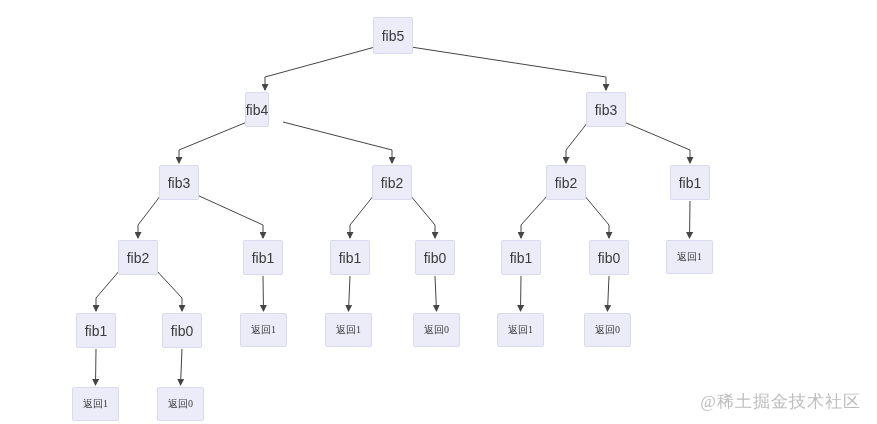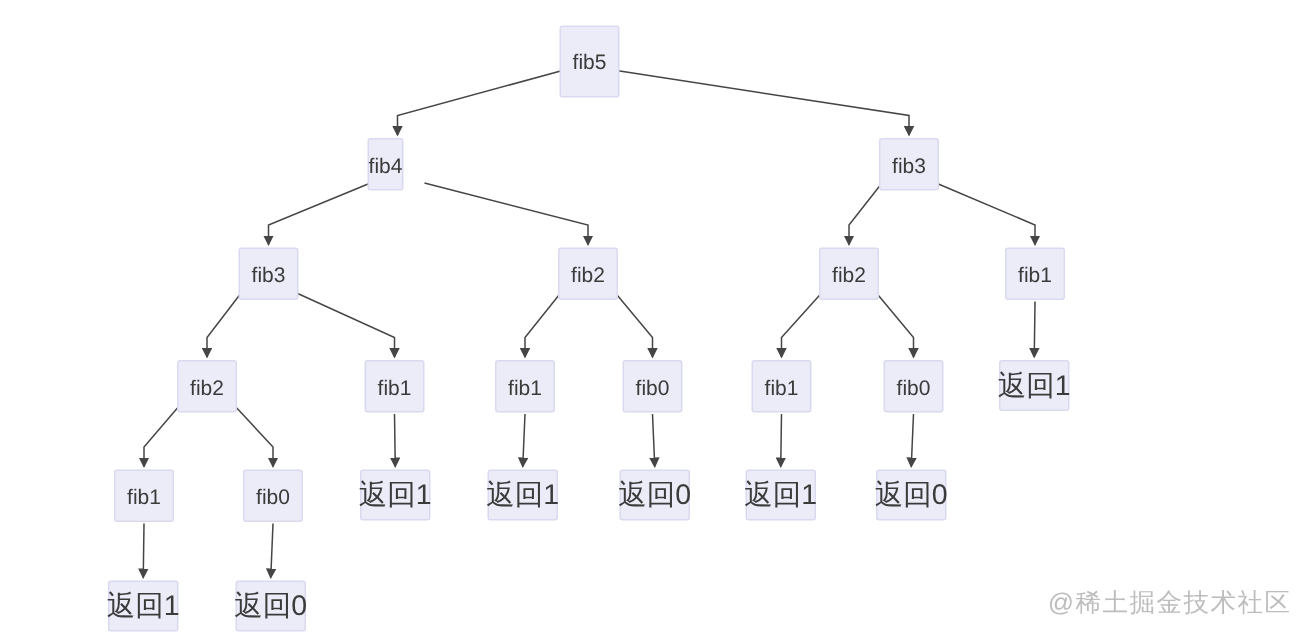--- a/index.html
+++ b/index.html
@@ -36,30 +36,32 @@
     background: #ececf9;
     border: 1px solid #d9d9ef;
     border-radius: 2px;
     color: #3b3b3b;
     font-size: 14px;
     line-height: 1;
     white-space: nowrap;
     user-select: none;
   }
   .node.return {
-    font-size: 19px;
+    font-size: 10px;
+    font-family: Liberation Serif, serif;
   }
   .watermark {
     position: absolute;
     right: 16px;
     bottom: 11px;
     color: #bdbdbd;
     font-size: 17px;
     letter-spacing: 1px;
     user-select: none;
+    font-family: Liberation Serif, serif;
   }
 </style>
 </head>
 <body>
 
 <div class="stage">
   <svg id="edge-layer" width="877" height="424" xmlns="http://www.w3.org/2000/svg">
     <defs>
       <marker id="arrow" markerWidth="7" markerHeight="7" refX="6" refY="3.5" orient="auto" markerUnits="userSpaceOnUse">
         <path id="arrow-head" d="M0,0 L7,3.5 L0,7 Z" fill="#454545"></path>
@@ -84,21 +86,21 @@
         <polyline points="588,122 566,150 566,163" fill="none" stroke="#454545" stroke-width="1" marker-end="url(#arrow)"></polyline>
         <polyline points="624,122 690,150 690,163" fill="none" stroke="#454545" stroke-width="1" marker-end="url(#arrow)"></polyline>
         <polyline points="548,195 521,225 521,238" fill="none" stroke="#454545" stroke-width="1" marker-end="url(#arrow)"></polyline>
         <polyline points="584,195 609,225 609,238" fill="none" stroke="#454545" stroke-width="1" marker-end="url(#arrow)"></polyline>
         <polyline points="521,276 520.5,311" fill="none" stroke="#454545" stroke-width="1" marker-end="url(#arrow)"></polyline>
         <polyline points="609,276 607.5,311" fill="none" stroke="#454545" stroke-width="1" marker-end="url(#arrow)"></polyline>
         <polyline points="690,201 689.5,238" fill="none" stroke="#454545" stroke-width="1" marker-end="url(#arrow)"></polyline>
       </g>
   </svg>
   <div id="node-layer">
-      <div class="node" style="left: 373px; top: 17px; width: 40px; height: 48px; background: rgb(236, 236, 249); border-color: rgb(217, 217, 239); color: rgb(59, 59, 59);">fib5</div>
+      <div class="node" style="left: 373px; top: 17px; width: 40px; height: 37px; background: rgb(236, 236, 249); border-color: rgb(217, 217, 239); color: rgb(59, 59, 59);">fib5</div>
       <div class="node" style="left: 245px; top: 92px; width: 24px; height: 35px; background: rgb(236, 236, 249); border-color: rgb(217, 217, 239); color: rgb(59, 59, 59);">fib4</div>
       <div class="node" style="left: 159px; top: 165px; width: 40px; height: 35px; background: rgb(236, 236, 249); border-color: rgb(217, 217, 239); color: rgb(59, 59, 59);">fib3</div>
       <div class="node" style="left: 372px; top: 165px; width: 40px; height: 35px; background: rgb(236, 236, 249); border-color: rgb(217, 217, 239); color: rgb(59, 59, 59);">fib2</div>
       <div class="node" style="left: 586px; top: 92px; width: 40px; height: 35px; background: rgb(236, 236, 249); border-color: rgb(217, 217, 239); color: rgb(59, 59, 59);">fib3</div>
       <div class="node" style="left: 118px; top: 240px; width: 40px; height: 35px; background: rgb(236, 236, 249); border-color: rgb(217, 217, 239); color: rgb(59, 59, 59);">fib2</div>
       <div class="node" style="left: 243px; top: 240px; width: 40px; height: 35px; background: rgb(236, 236, 249); border-color: rgb(217, 217, 239); color: rgb(59, 59, 59);">fib1</div>
       <div class="node" style="left: 330px; top: 240px; width: 40px; height: 35px; background: rgb(236, 236, 249); border-color: rgb(217, 217, 239); color: rgb(59, 59, 59);">fib1</div>
       <div class="node" style="left: 415px; top: 240px; width: 40px; height: 35px; background: rgb(236, 236, 249); border-color: rgb(217, 217, 239); color: rgb(59, 59, 59);">fib0</div>
       <div class="node" style="left: 546px; top: 165px; width: 40px; height: 35px; background: rgb(236, 236, 249); border-color: rgb(217, 217, 239); color: rgb(59, 59, 59);">fib2</div>
       <div class="node" style="left: 670px; top: 165px; width: 40px; height: 35px; background: rgb(236, 236, 249); border-color: rgb(217, 217, 239); color: rgb(59, 59, 59);">fib1</div>

